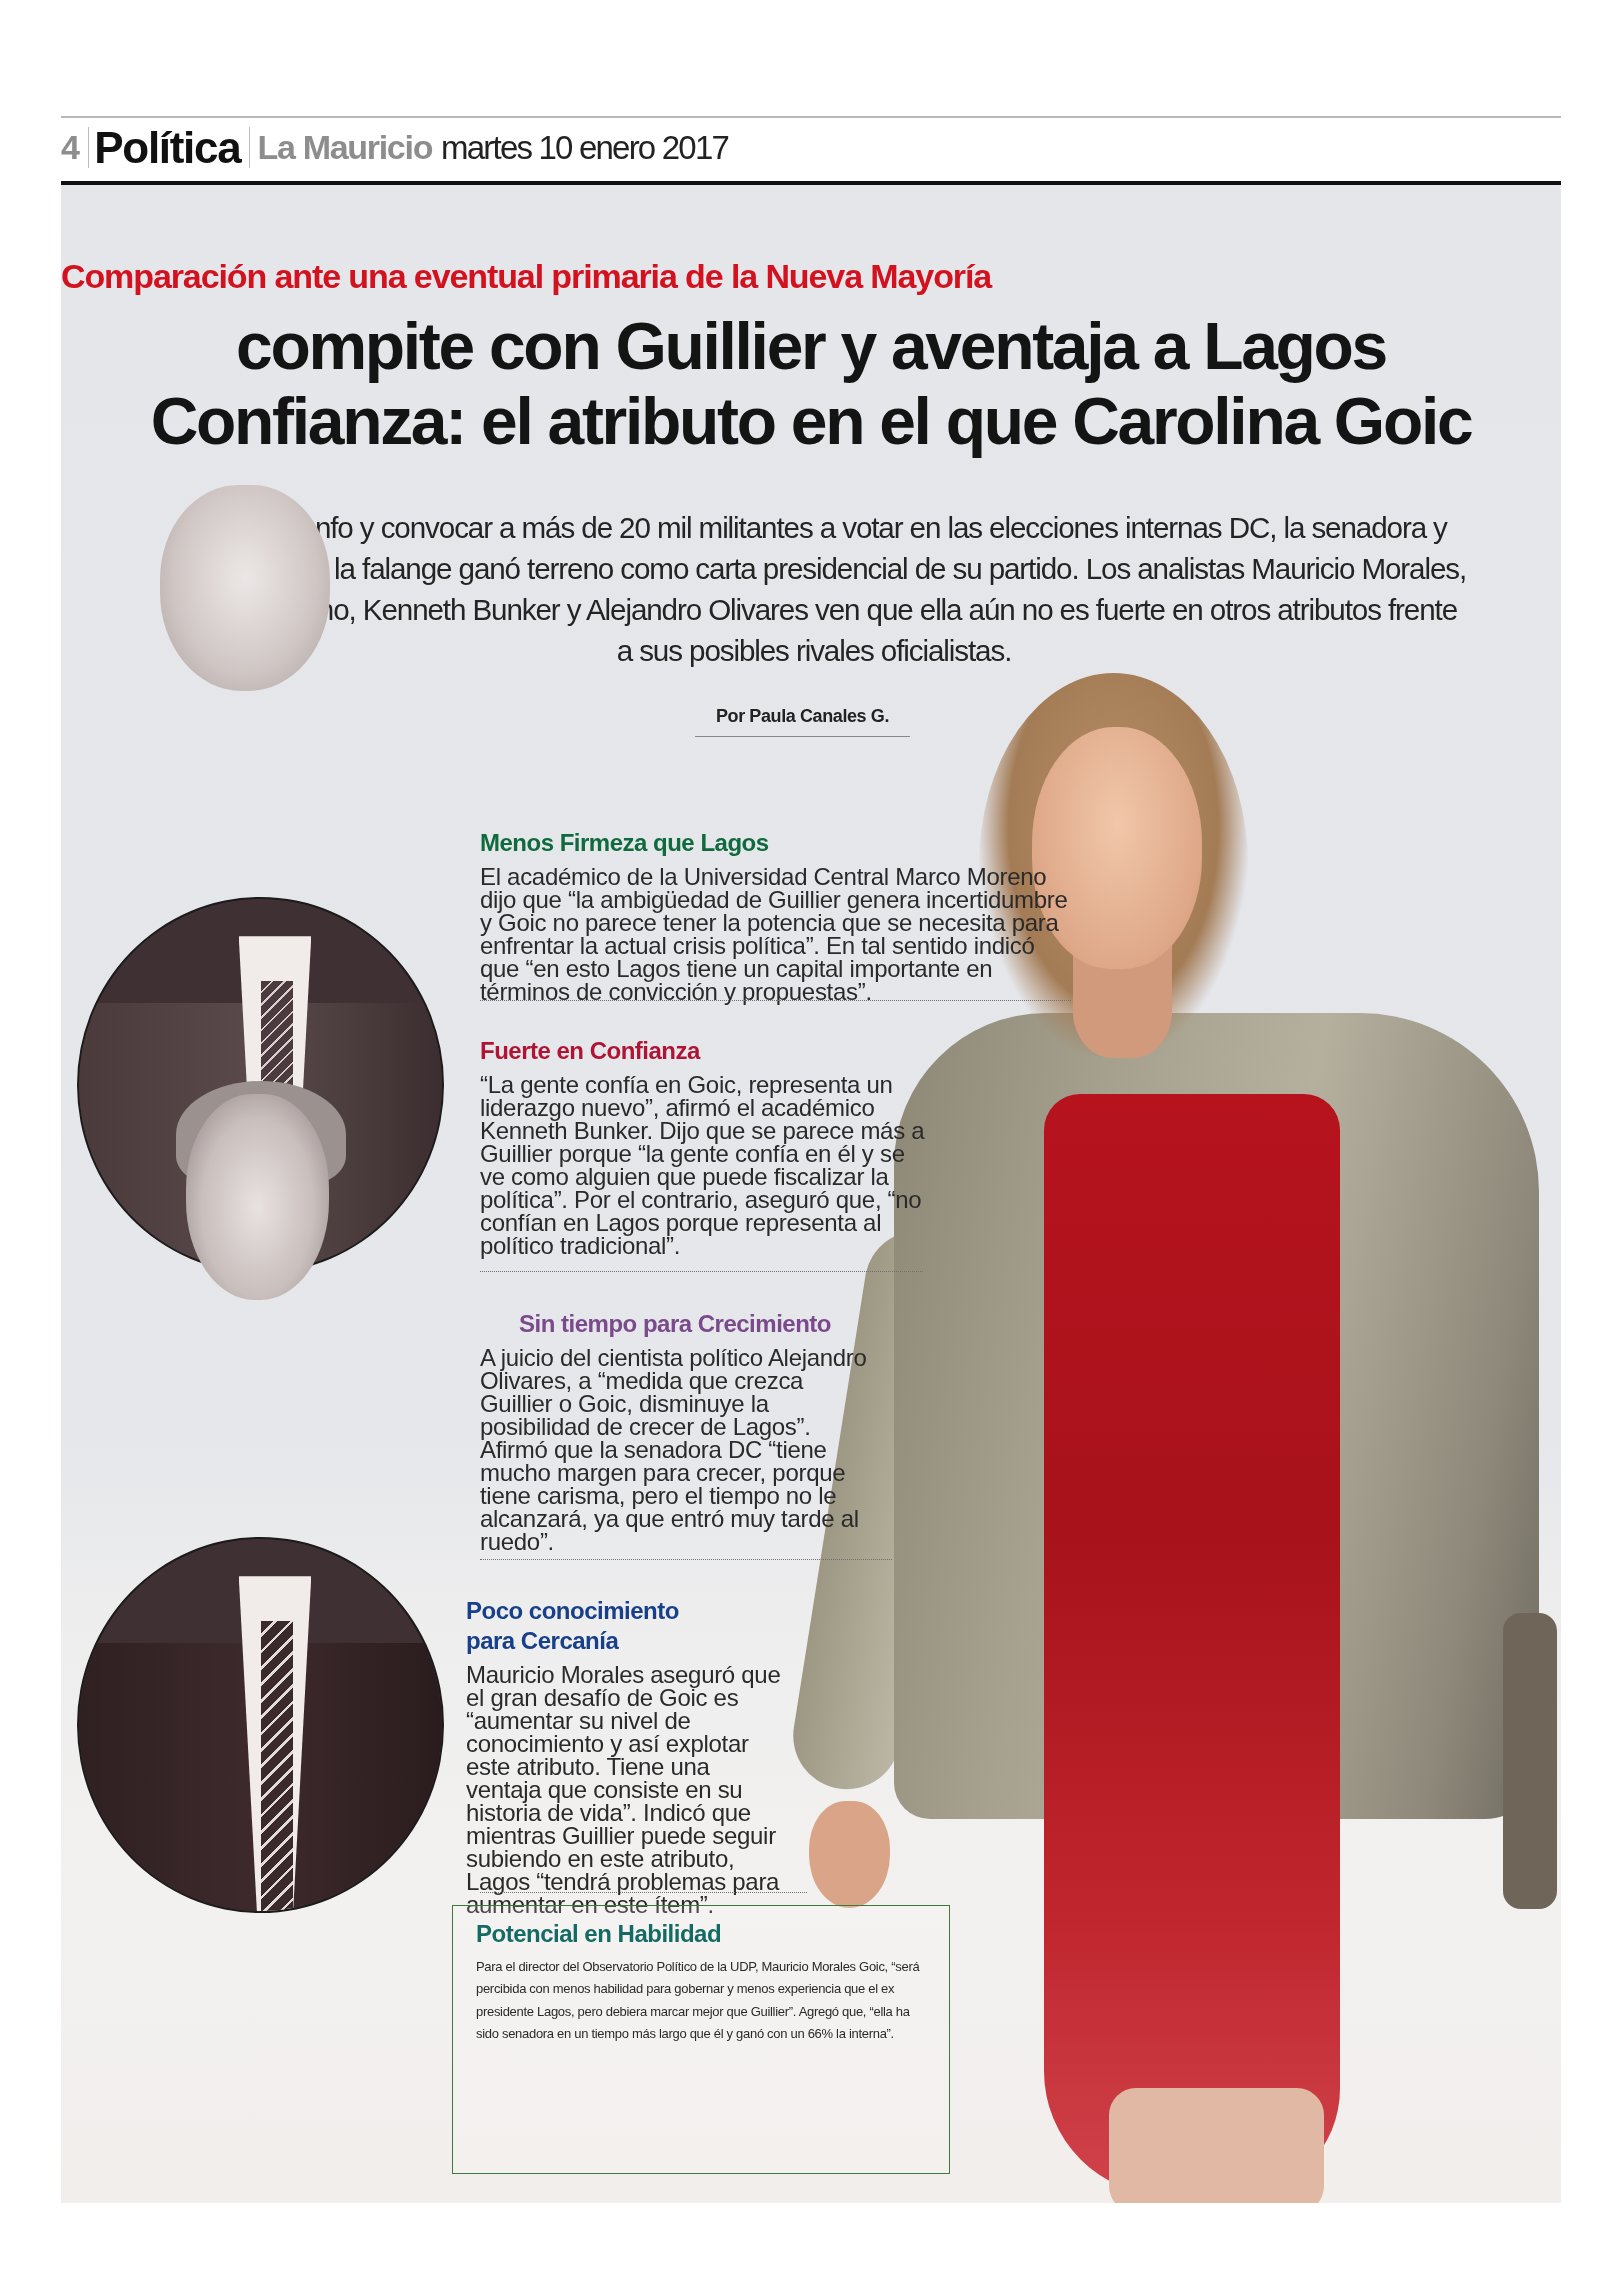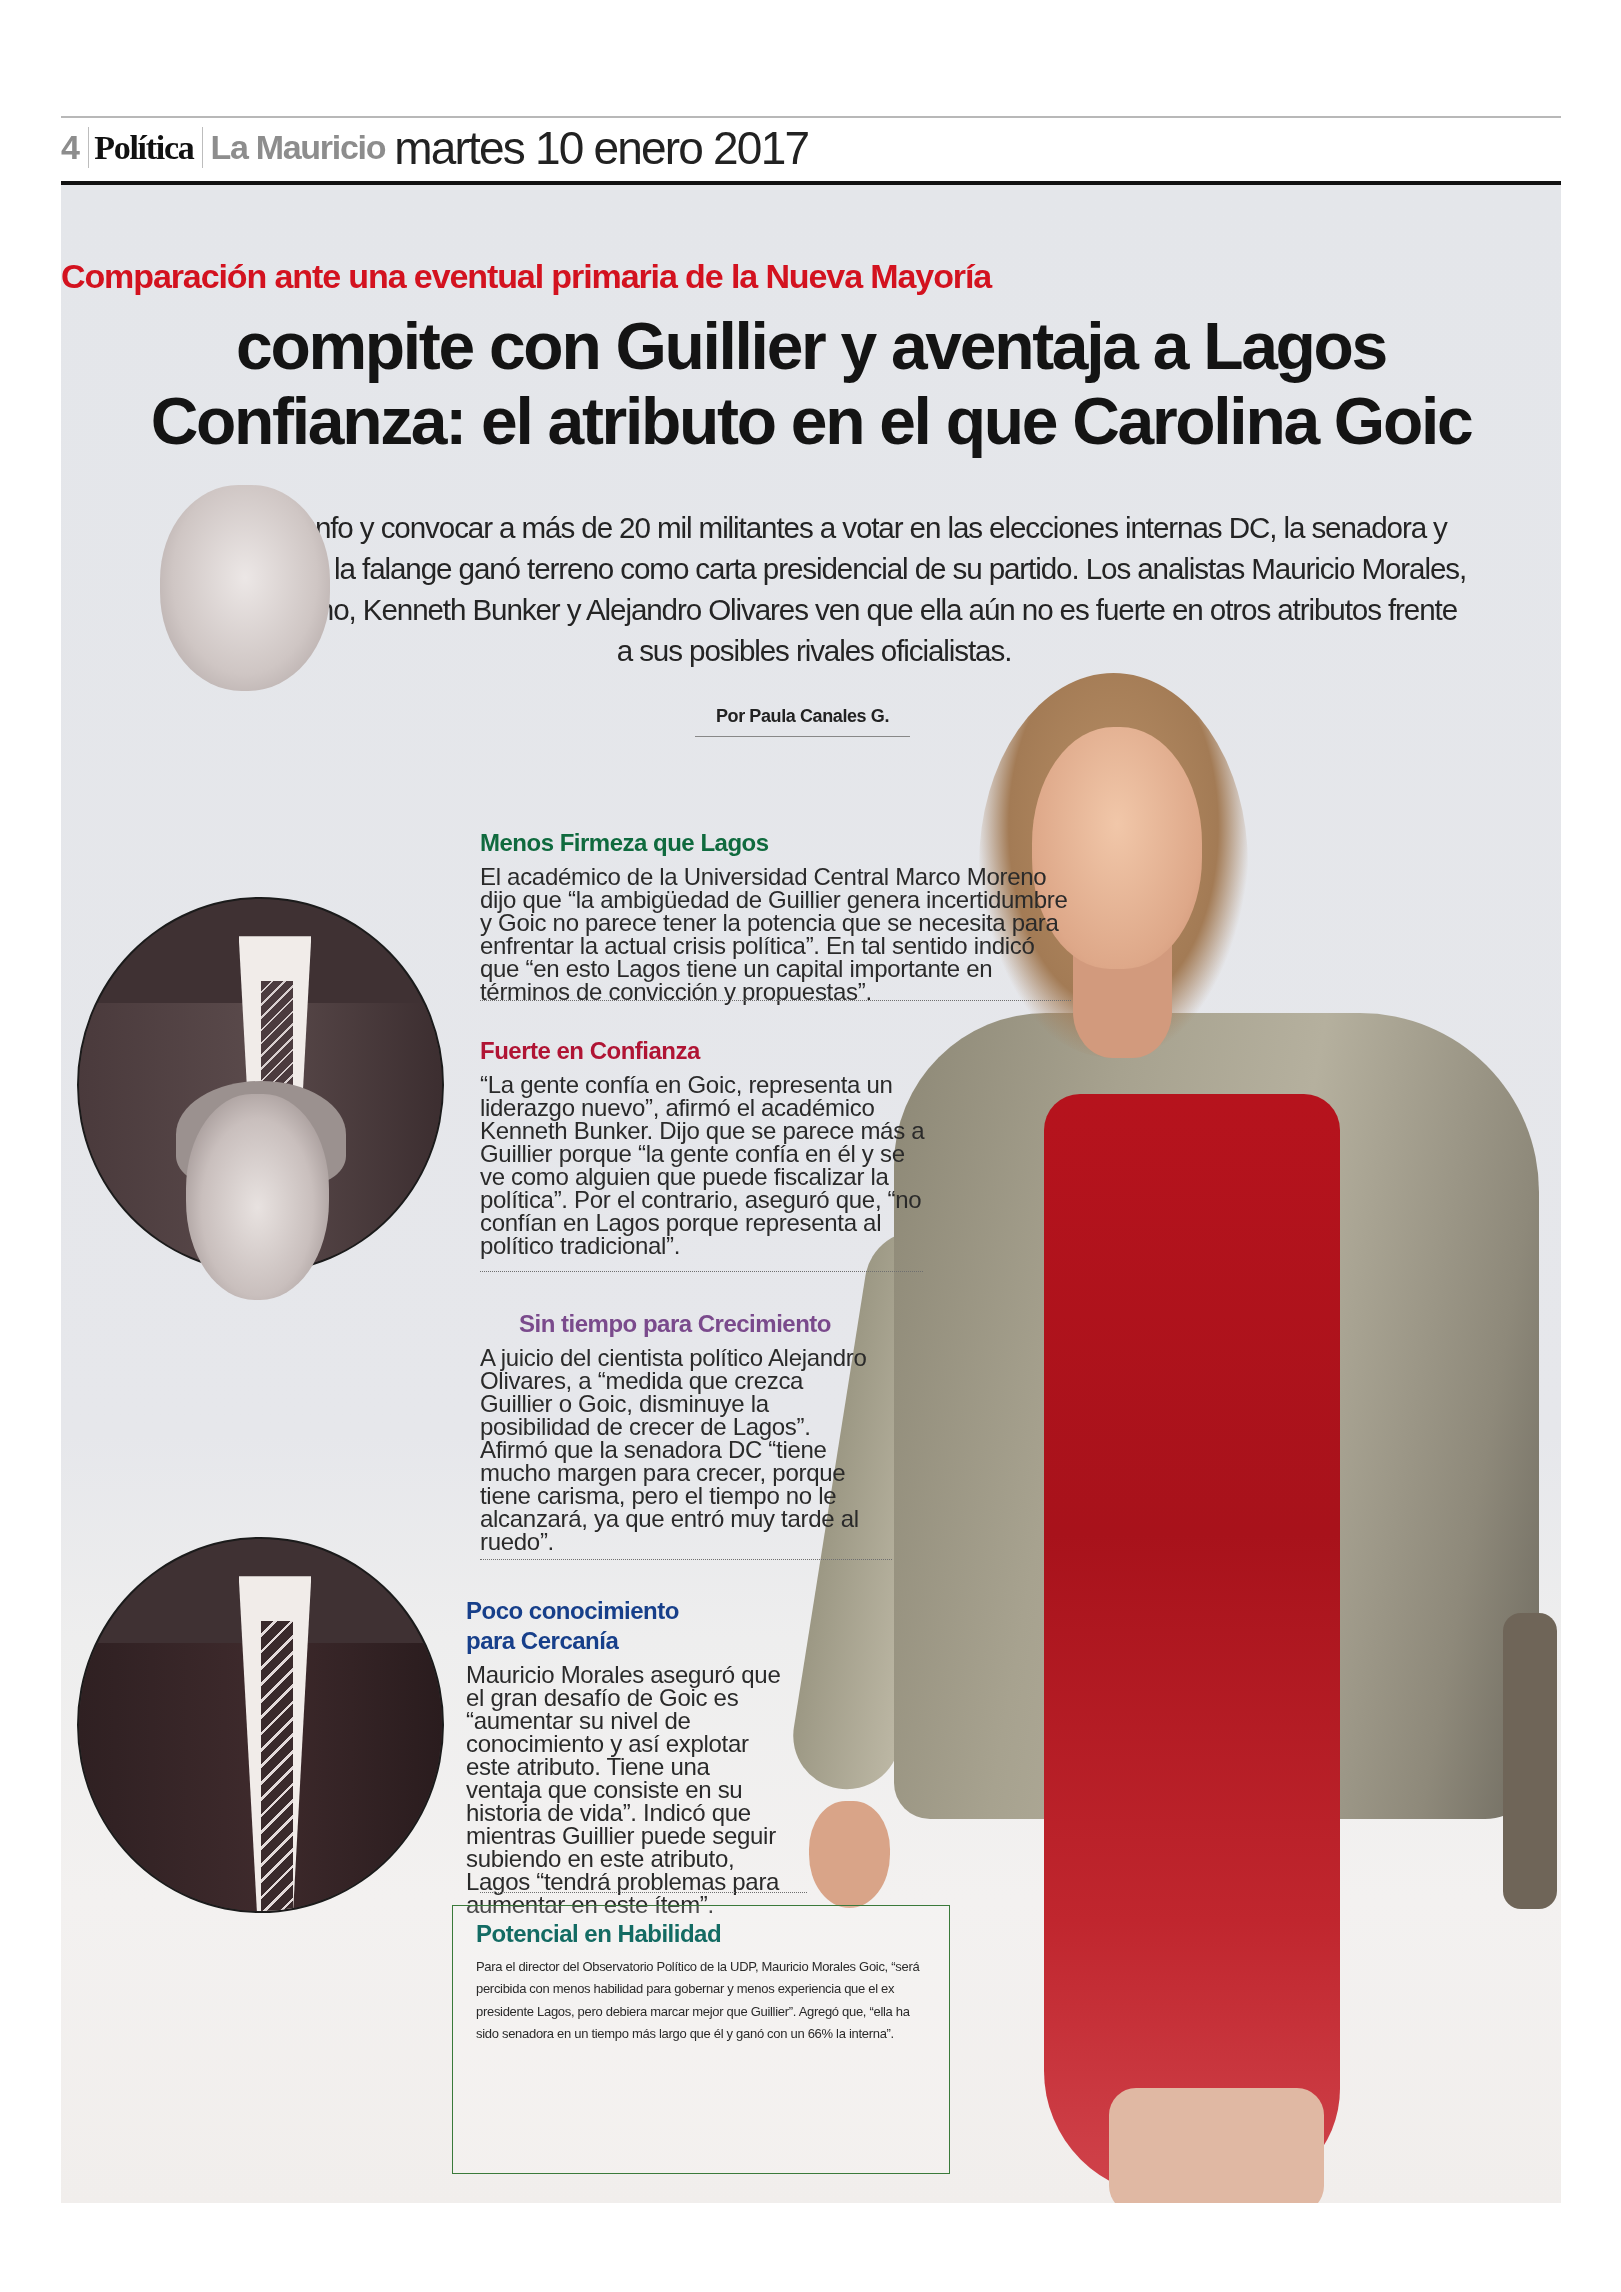--- a/index.html
+++ b/index.html
@@ -4,23 +4,23 @@
 <style>
   html, body { margin:0; padding:0; }
   body {
     width:1621px; height:2293px; background:#ffffff; position:relative; overflow:hidden;
     font-family:"Liberation Sans", sans-serif; color:#222;
   }
   .top-rule { position:absolute; left:61px; top:116px; width:1500px; height:1.8px; background:#b8b8b8; }
   .folio { position:absolute; left:61px; top:125px; height:45px; display:flex; align-items:center; white-space:nowrap; }
   .folio .pg { font-size:34px; font-weight:bold; color:#8d8d8d; letter-spacing:-0.9px; }
   .folio .sep { width:0.9px; height:41px; background:#bdbdbd; margin:0 5.4px 0 9px; }
-  .folio .sec { font-size:34px; font-weight:bold; color:#111; letter-spacing:-1.3px;font-family:Liberation Serif, serif; }
+  .folio .sec { font-size:44px; font-weight:bold; color:#111; letter-spacing:-1.3px; }
   .folio .paper { font-size:34px; font-weight:bold; color:#8d8d8d; letter-spacing:-1.3px; margin-left:1.8px; }
-  .folio .date { font-size:46px; color:#222; letter-spacing:-1.8px; margin-left:9px; }
+  .folio .date { font-size:33px; color:#222; letter-spacing:-1.8px; margin-left:9px; }
   .thick-rule { position:absolute; left:61px; top:181px; width:1500px; height:4.5px; background:#111; }
 
   .panel {
     position:absolute; left:61px; top:185px; width:1500px; height:2018px;
     background:linear-gradient(#e4e6ea 0%, #e6e7eb 62%, #eeeeee 72%, #f3f1f0 85%, #f1eeec 100%);
     overflow:hidden;
   }
   .kicker { position:absolute; left:0; width:100%; top:72px; font-size:34px; font-weight:bold; color:#d3121f; letter-spacing:-1.1px; }
   .headline { position:absolute; left:0; width:100%; top:124px; text-align:center; font-size:66px; line-height:75px; font-weight:bold; color:#141414; letter-spacing:-2.3px; }
   .lede { position:absolute; left:99px; width:1308px; top:322px; text-align:center; font-size:29.6px; line-height:41px; color:#242424; letter-spacing:-1.1px; }

